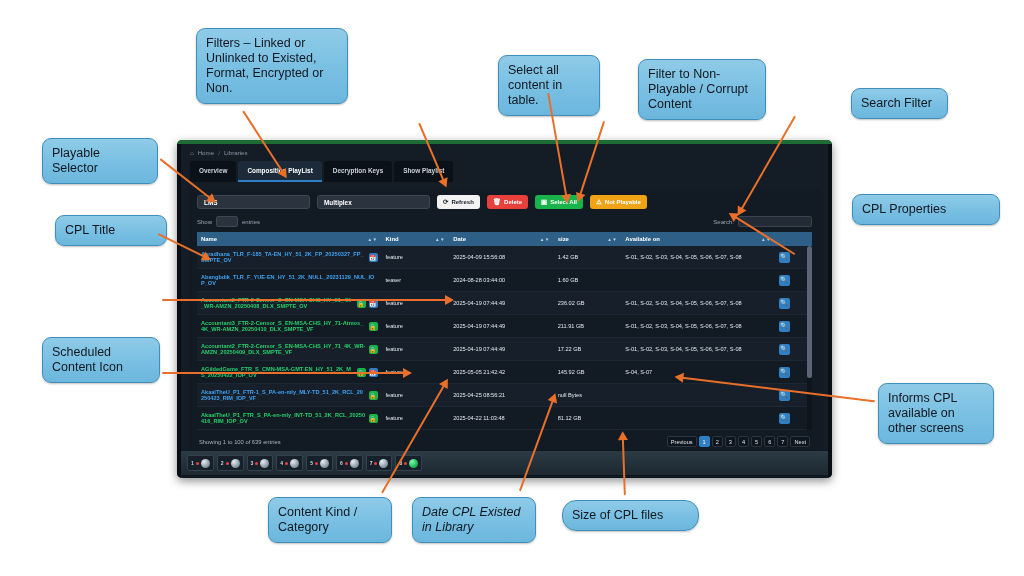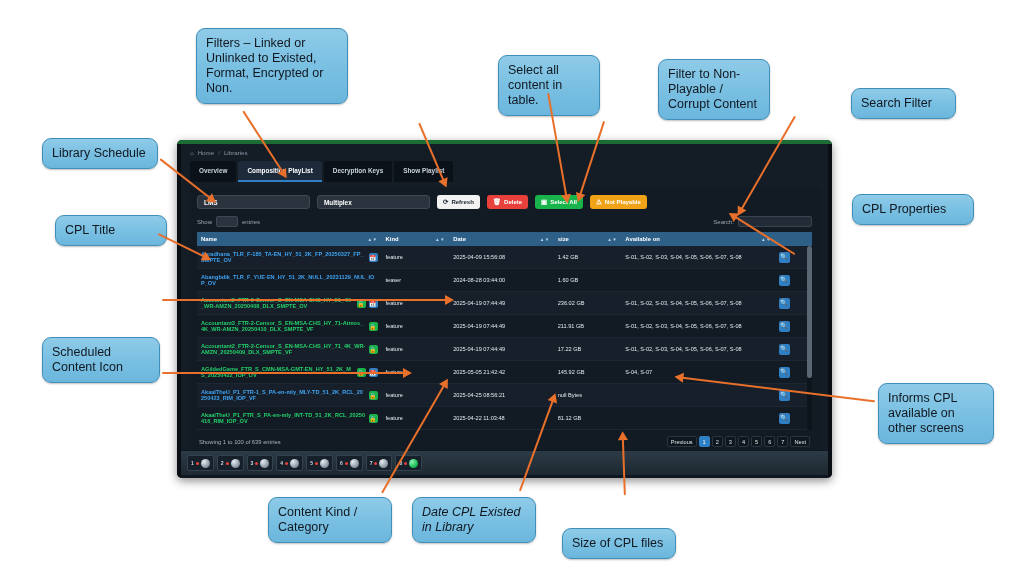--- a/index.html
+++ b/index.html
@@ -383,45 +383,45 @@
 <div id="annotations">
 
   <div class="callout" style="left:196px; top:28px; width:152px;">Filters – Linked or Unlinked to Existed, Format, Encrypted or Non.</div>
   <div class="leader arrow" style="left:243px; top:110px; width:73px; transform:rotate(57deg);"></div>
 
   <div class="leader arrow" style="left:419px; top:122px; width:63px; transform:rotate(67deg);"></div>
 
   <div class="callout" style="left:498px; top:55px; width:102px;">Select all content in table.</div>
   <div class="leader arrow" style="left:548px; top:92px; width:105px; transform:rotate(80deg);"></div>
 
-  <div class="callout" style="left:638px; top:59px; width:112px;margin-left:20px;">Filter to Non-Playable / Corrupt Content</div>
+  <div class="callout" style="left:638px; top:59px; width:128px;">Filter to Non-Playable / Corrupt Content</div>
   <div class="leader arrow" style="left:604px; top:120px; width:78px; transform:rotate(108deg);"></div>
 
-  <div class="callout" style="left:851px; top:88px; width:105px;">Search Filter</div>
+  <div class="callout" style="left:851px; top:88px; width:97px;">Search Filter</div>
   <div class="leader arrow" style="left:795px; top:115px; width:108px; transform:rotate(120deg);"></div>
 
-  <div class="callout" style="left:42px; top:138px; width:116px;">Library Schedule</div>
+  <div class="callout" style="left:42px; top:138px; width:116px;">Playable Selector</div>
   <div class="leader arrow" style="left:160px; top:158px; width:64px; transform:rotate(38deg);"></div>
 
   <div class="callout" style="left:55px; top:215px; width:112px;">CPL Title</div>
   <div class="leader arrow" style="left:158px; top:233px; width:52px; transform:rotate(26deg);"></div>
 
   <div class="leader arrow" style="left:162px; top:299px; width:285px;"></div>
 
   <div class="callout" style="left:42px; top:337px; width:118px;">Scheduled Content Icon</div>
   <div class="leader arrow" style="left:162px; top:372px; width:243px;"></div>
 
-  <div class="callout" style="left:852px; top:194px; width:122px;">CPL Properties</div>
+  <div class="callout" style="left:852px; top:194px; width:148px;">CPL Properties</div>
   <div class="leader arrow" style="left:795px; top:253px; width:71px; transform:rotate(212deg);"></div>
 
   <div class="callout" style="left:878px; top:383px; width:116px;">Informs CPL available on other screens</div>
   <div class="leader arrow" style="left:875px; top:400px; width:195px; transform:rotate(187deg);"></div>
 
   <div class="callout" style="left:268px; top:497px; width:124px;">Content Kind / Category</div>
   <div class="leader arrow" style="left:382px; top:492px; width:125px; transform:rotate(-60deg);"></div>
 
   <div class="callout" style="left:412px; top:497px; width:124px;font-style:italic;">Date CPL Existed in Library</div>
   <div class="leader arrow" style="left:520px; top:490px; width:97px; transform:rotate(-70deg);"></div>
 
-  <div class="callout" style="left:562px; top:528px; width:114px;">Size of CPL files</div>
+  <div class="callout" style="left:562px; top:500px; width:137px;border-radius:14px;">Size of CPL files</div>
   <div class="leader arrow" style="left:625px; top:494px; width:57px; transform:rotate(-92deg);"></div>
 
 </div>
 
 </body></html>

